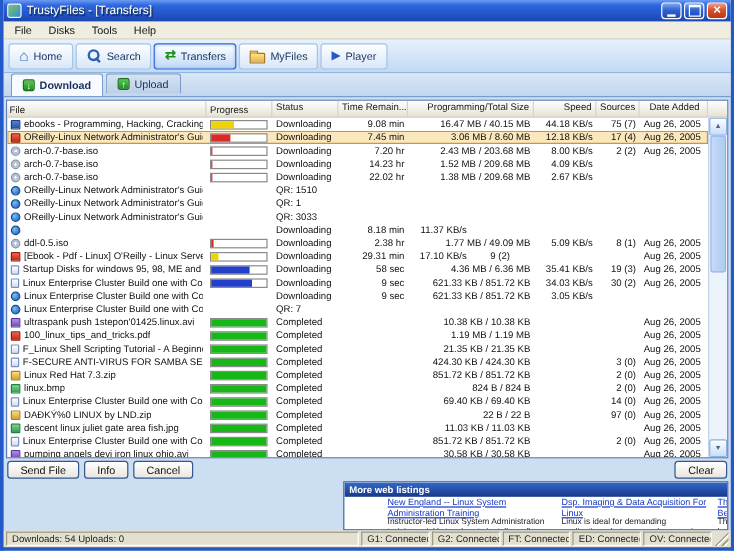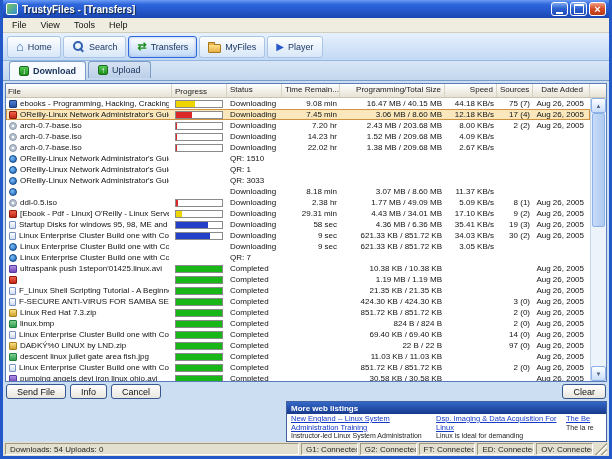--- a/index.html
+++ b/index.html
@@ -9,21 +9,21 @@
     display:flex;flex-direction:column;
     font-family:"Liberation Sans",sans-serif;
     border-left:3px solid #2258C8;border-right:3px solid #2258C8;border-bottom:3px solid #2258C8;
     background:#CBDEF2;overflow:hidden;position:relative;
   }
   
   .titlebar{height:18px;flex:none;display:flex;align-items:center;padding:0 3px;
     background:linear-gradient(180deg,#6A9BF4 0%,#2E66DC 25%,#2458CC 60%,#1A46B0 100%);}
   .app-icon{width:12px;height:12px;border-radius:2px;margin-right:4px;flex:none;
     background:linear-gradient(135deg,#7CC85A 0%,#2E8ED8 100%);border:1px solid #fff;}
-  .title{color:#fff;font-size:10px;font-weight:bold;text-shadow:1px 1px 1px #123;flex:1;
+  .title{color:#fff;font-size:10px;font-weight:normal;text-shadow:1px 1px 1px #123;flex:1;
     white-space:nowrap;overflow:hidden;}
   .winbtns{display:flex;gap:2px;flex:none;}
   .wbtn{width:17px;height:14px;border:1px solid #fff;border-radius:3px;
     background:linear-gradient(#7DA8EF,#2E63D0 45%,#1D49B8);
     display:flex;align-items:center;justify-content:center;color:#fff;font-size:9px;line-height:1;}
   .wbtn.min::before{content:"";width:7px;height:2px;background:#fff;margin-top:7px;}
   .wbtn.max::before{content:"";width:8px;height:7px;border:1px solid #fff;border-top-width:2px;}
   .wbtn.close{background:linear-gradient(#F0A088,#D85028 45%,#B83818);}
   .wbtn.close::before{content:"\00D7";font-size:11px;font-weight:bold;}
   
@@ -113,21 +113,21 @@
   .actions{height:19px;flex:none;display:flex;align-items:center;gap:4px;padding:0 3px;}
   .xpbtn{height:15px;padding:0 10px;font-size:9px;color:#111;border:1px solid #35568F;border-radius:3px;
     background:linear-gradient(#FFFFFF,#E8E6DE);display:flex;align-items:center;}
   .actions .spacer{flex:1;}
   
   .bottompanel{height:41px;flex:none;display:flex;padding:0 2px;}
   .bottom-left{width:281px;flex:none;}
   .adpanel{flex:1;border:1px solid #4060A0;background:#fff;display:flex;flex-direction:column;overflow:hidden;}
   .adheader{height:12px;flex:none;display:flex;align-items:center;padding-left:4px;
     background:linear-gradient(#3468C8,#16398C);color:#fff;font-size:8px;font-weight:bold;}
-  .adbody{flex:1;display:flex;overflow:hidden;}
+  .adbody{flex:1;display:flex;overflow:hidden;padding-left:32px;}
   .adcol{padding:1px 4px;overflow:hidden;}
   .adcol.a1{width:145px;flex:none;}
   .adcol.a2{width:130px;flex:none;}
   .adcol.a3{flex:1;}
   .adtitle{font-size:7.5px;color:#1538C8;text-decoration:underline;line-height:1.15;
     display:block;white-space:normal;}
   .adtext{font-size:7px;color:#222;line-height:1.15;display:block;}
   
   .statusbar{height:14px;flex:none;display:flex;align-items:stretch;background:#E4E0D0;
     padding:1px 2px;gap:2px;font-size:8px;color:#222;}
@@ -149,21 +149,21 @@
     <span class="title">TrustyFiles - [Transfers]</span>
     <span class="winbtns">
       <span class="wbtn min"></span>
       <span class="wbtn max"></span>
       <span class="wbtn close"></span>
     </span>
   </div>
 
   <div class="menubar">
     <span class="menu-item">File</span>
-    <span class="menu-item">View</span>
+    <span class="menu-item">Disks</span>
     <span class="menu-item">Tools</span>
     <span class="menu-item">Help</span>
   </div>
 
   <div class="toolbar">
     <div class="tbtn">
       <span class="ticon home-glyph"></span>
       <span>Home</span>
     </div>
     <div class="tbtn">
@@ -350,21 +350,20 @@
         <span class="ficon icon-globe"></span>
         <span class="fname"></span>
       </div>
       <div class="cell c-prog">
         <div class="pbar" style="visibility: hidden;">
                 <div class="pfill"></div>
               </div>
       </div>
       <div class="cell c-status">Downloading</div>
       <div class="cell c-time">8.18 min</div>
-      <div class="cell c-size">3.07 MB / 8.60 MB</div>
       <div class="cell c-speed">11.37 KB/s</div>
       <div class="cell c-src"></div>
       <div class="cell c-date"></div>
     </div>
           <div class="row">
       <div class="cell c-file">
         <span class="ficon icon-disc"></span>
         <span class="fname">ddl-0.5.iso</span>
       </div>
       <div class="cell c-prog">
@@ -384,21 +383,20 @@
         <span class="ficon icon-pdf"></span>
         <span class="fname">[Ebook - Pdf - Linux] O'Reilly - Linux Server Ha...</span>
       </div>
       <div class="cell c-prog">
         <div class="pbar">
                 <div class="pfill" style="width: 13%; background: rgb(238, 213, 0);"></div>
               </div>
       </div>
       <div class="cell c-status">Downloading</div>
       <div class="cell c-time">29.31 min</div>
-      <div class="cell c-size">4.43 MB / 34.01 MB</div>
       <div class="cell c-speed">17.10 KB/s</div>
       <div class="cell c-src">9 (2)</div>
       <div class="cell c-date">Aug 26, 2005</div>
     </div>
           <div class="row">
       <div class="cell c-file">
         <span class="ficon icon-page"></span>
         <span class="fname">Startup Disks for windows 95, 98, ME and 200...</span>
       </div>
       <div class="cell c-prog">
@@ -477,20 +475,21 @@
       <div class="cell c-status">Completed</div>
       <div class="cell c-time"></div>
       <div class="cell c-size">10.38 KB / 10.38 KB</div>
       <div class="cell c-speed"></div>
       <div class="cell c-src"></div>
       <div class="cell c-date">Aug 26, 2005</div>
     </div>
           <div class="row">
       <div class="cell c-file">
         <span class="ficon icon-pdf"></span>
+        <span class="fname">100_linux_tips_and_tricks.pdf</span>
       </div>
       <div class="cell c-prog">
         <div class="pbar">
                 <div class="pfill" style="width: 100%; background: rgb(23, 183, 23);"></div>
               </div>
       </div>
       <div class="cell c-status">Completed</div>
       <div class="cell c-time"></div>
       <div class="cell c-size">1.19 MB / 1.19 MB</div>
       <div class="cell c-speed"></div>

